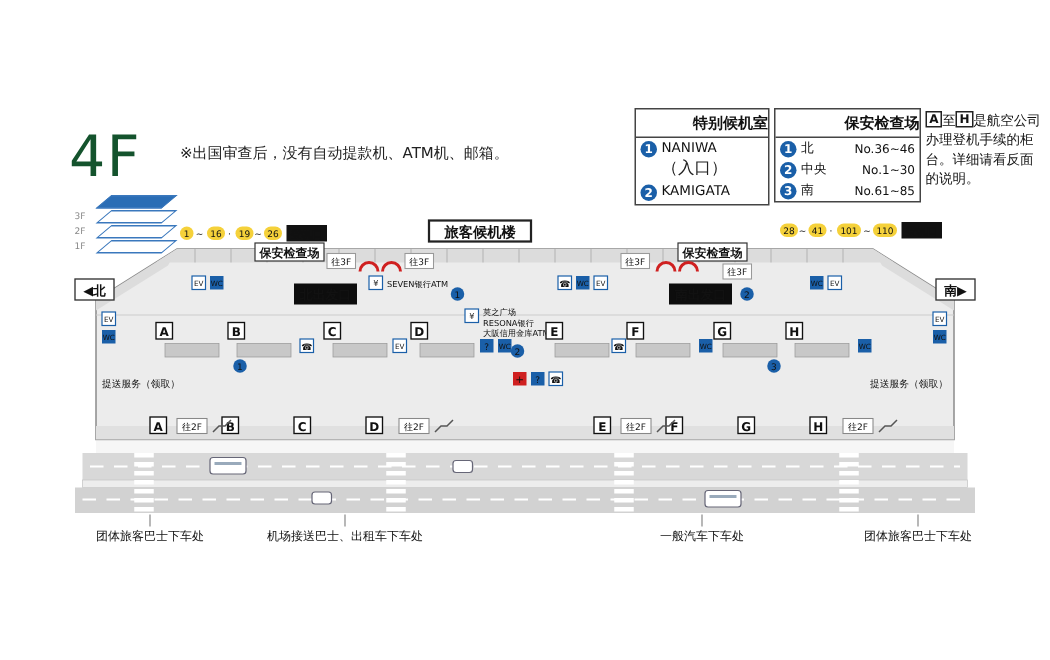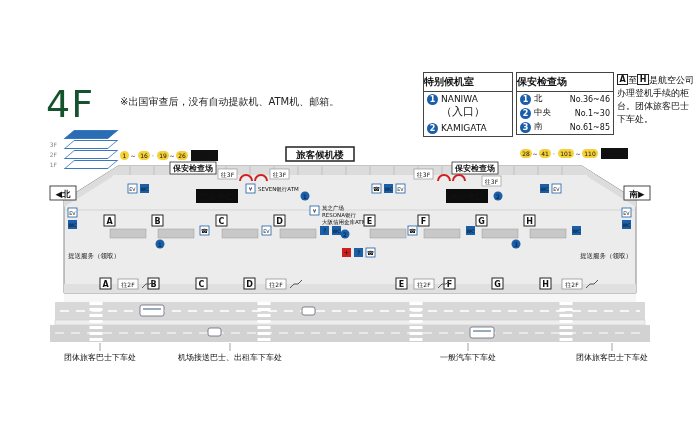--- a/index.html
+++ b/index.html
@@ -14,21 +14,21 @@
   
   .floor-stack{left:46px;top:130px}
   .stack-row{display:flex;align-items:center;height:9px;margin-bottom:1px}
   .stack-lbl{font-size:6px;color:#888;width:11px;text-align:right;padding-right:2px}
   .layer{width:42px;height:7px;background:#fff;border:1px solid #3a78bd;transform:skewX(-50deg);margin-left:10px}
   .layer.cur{background:#2a6db5}
   
   .panel{position:absolute;border:1px solid #444;background:#fff}
   .lounge{left:423px;top:72px;width:88px}
   .group{left:516px;top:72px;width:96px}
-  .panel-h{font-size:10px;font-weight:bold;text-align:left;border-bottom:1px solid #444;padding:2px 0}
+  .panel-h{font-size:10px;font-weight:bold;text-align:right;border-bottom:1px solid #444;padding:2px 0}
   .p-row{display:flex;align-items:flex-start;gap:3px;padding:2px 3px;font-size:9px}
   .group .p-row{align-items:center;font-size:8.5px;padding:1px 3px}
   .num{flex:0 0 11px;width:11px;height:11px;border-radius:50%;background:#1a5fa8;color:#fff;
        font-size:8px;line-height:11px;text-align:center;font-weight:bold}
   .sub{font-size:11px;color:#222}
   .range{margin-left:auto;font-size:8px}
   .note-right{left:617px;top:74px;width:79px;font-size:9px;line-height:1.45}
   .boxed{display:inline-block;border:1px solid #222;font-size:8px;line-height:9px;padding:0 1.5px;
          font-weight:bold;vertical-align:1px}
   
@@ -91,21 +91,21 @@
     <span class="range">No.1~30</span>
   </div>
   <div class="p-row">
     <span class="num">3</span>
     <span>南</span>
     <span class="range">No.61~85</span>
   </div>
 </div>
 
 <div class="abs note-right">
-  <span class="boxed">A</span><span>至</span><span class="boxed">H</span><span>是航空公司办理登机手续的柜台。团体旅客巴士下车处。</span>
+  <span class="boxed">A</span><span>至</span><span class="boxed">H</span><span>是航空公司办理登机手续的柜台。详细请看反面的说明。</span>
 </div>
 
 <svg width="700" height="240" viewBox="0 140 700 240">
 
   <path d="M118,166 L582,166 L636,200 L636,293 L64,293 L64,200 Z" fill="#ececec" stroke="#8a8a8a" stroke-width="1"></path>
   <path d="M118,166 L582,166 L596,175 L104,175 Z" fill="#dcdcdc"></path>
   <path d="M118,166 L64,200 L64,207 L112,177 Z" fill="#dcdcdc"></path>
   <path d="M582,166 L636,200 L636,207 L588,177 Z" fill="#dcdcdc"></path>
   <path d="M130,166V175M154,166V175M178,166V175M202,166V175M226,166V175M250,166V175M274,166V175M298,166V175M322,166V175M346,166V175M370,166V175M394,166V175M418,166V175M442,166V175M466,166V175M490,166V175M514,166V175M538,166V175M562,166V175" stroke="#b5b5b5" stroke-width="0.7"></path>
   <rect x="64" y="284" width="572" height="9" fill="#e0e0e0"></rect>

